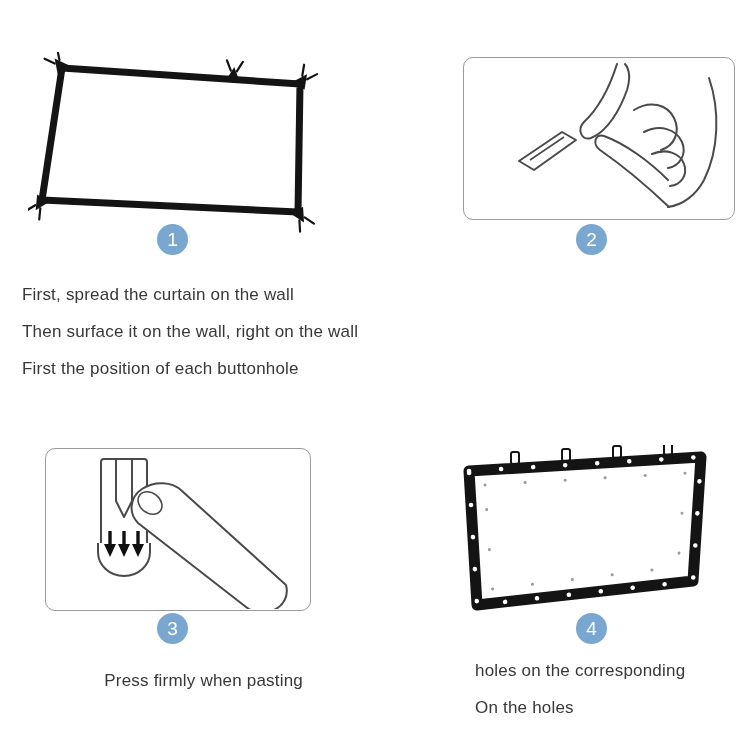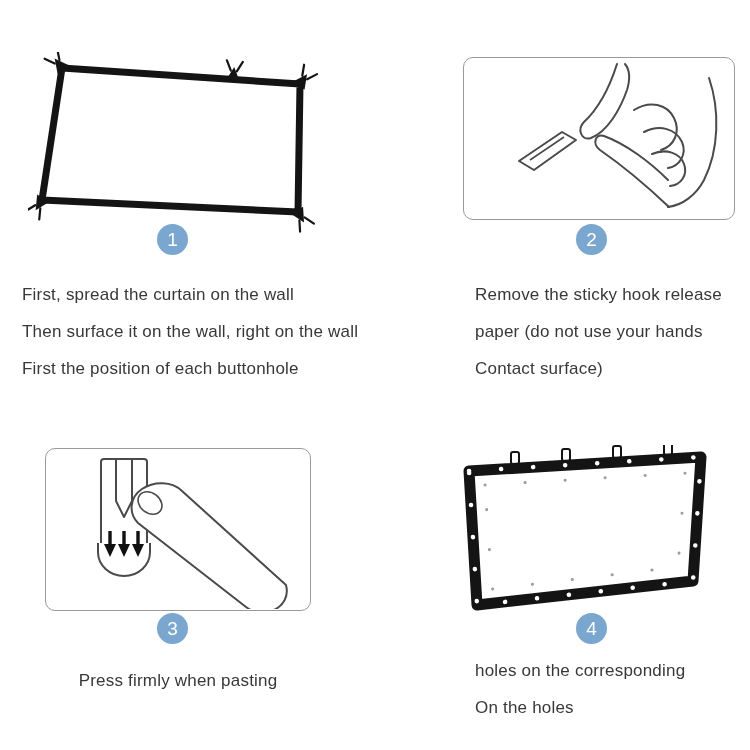--- a/index.html
+++ b/index.html
@@ -10,21 +10,21 @@
   .abs{position:absolute;}
   .badge{
     width:31px;height:31px;border-radius:50%;background:#7aa7cf;color:#ffffff;
     display:flex;align-items:center;justify-content:center;
     font-size:19px;line-height:1;
   }
   .caption p{margin:8px;font-size:17px;line-height:29px;letter-spacing:.2px;}
   .box{
     border:1.5px solid #9a9a9a;border-radius:10px;background:#ffffff;box-sizing:border-box;
   }
-  .center{text-align:center;}
+  .center{text-align:right;}
   svg{display:block;}
 </style>
 </head>
 <body>
 
 <div class="sheet">
 
   <div class="abs" style="left:0;top:0;width:375px;height:375px;">
 
     <svg class="abs" style="left:28px;top:52px;" width="300" height="185" viewBox="0 0 300 185">
@@ -72,25 +72,20 @@
 
         <path d="M55,103 L98,74 L112,82 L70,112 Z" fill="#ffffff" stroke="#4a4a4a" stroke-width="2" stroke-linejoin="round"></path>
         <path d="M66,102 L100,79" stroke="#4a4a4a" stroke-width="1.6" fill="none"></path>
       </svg>
     </div>
 
     <div class="abs badge" style="left:201px;top:224px;">
       <span>2</span>
     </div>
 
-    <div class="abs caption" style="left:92px;top:272px;width:280px;">
-      <p>Remove the sticky hook release</p>
-      <p>paper (do not use your hands</p>
-      <p>Contact surface)</p>
-    </div>
   </div>
 
   <div class="abs" style="left:0;top:375px;width:375px;height:375px;">
 
     <div class="abs box" style="left:45px;top:73px;width:266px;height:163px;">
       <svg width="263" height="160" viewBox="0 0 263 160">
 
         <rect x="55" y="10" width="46" height="88" rx="3" fill="#ffffff" stroke="#4a4a4a" stroke-width="2"></rect>
         <path d="M70,10 L70,52 L78,68 L86,52 L86,10" fill="none" stroke="#4a4a4a" stroke-width="2" stroke-linejoin="round"></path>
 

